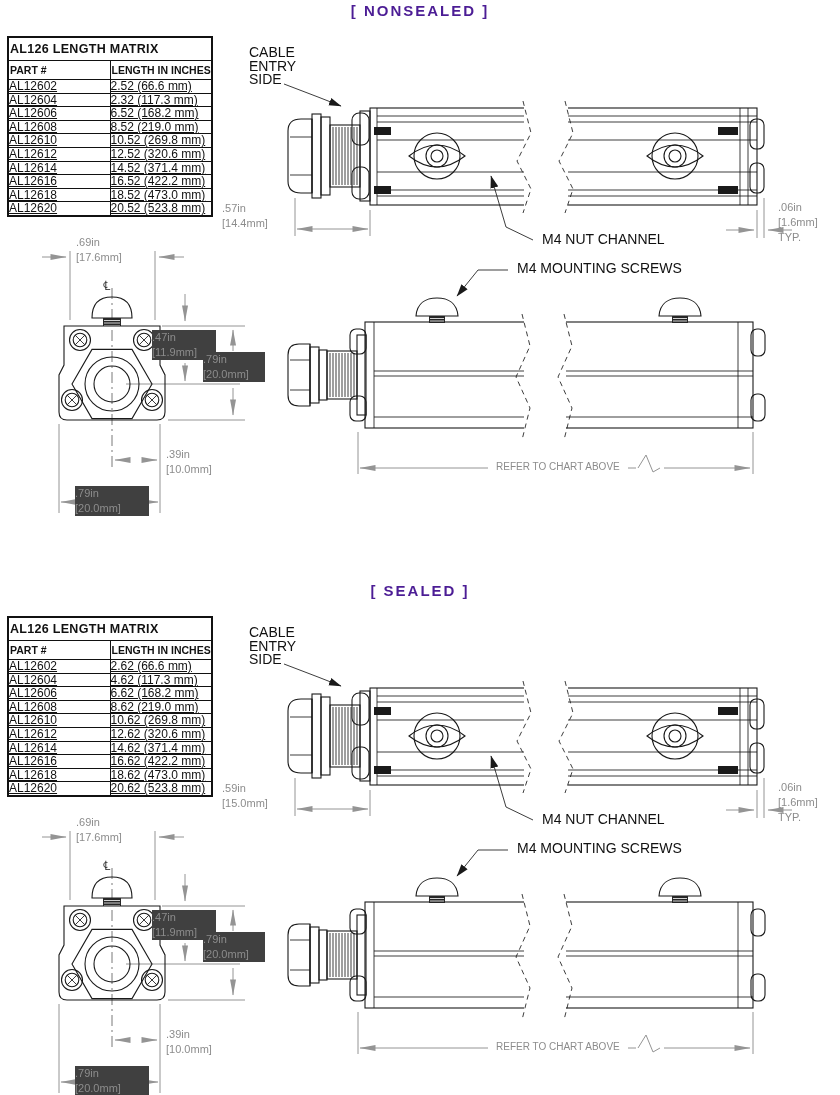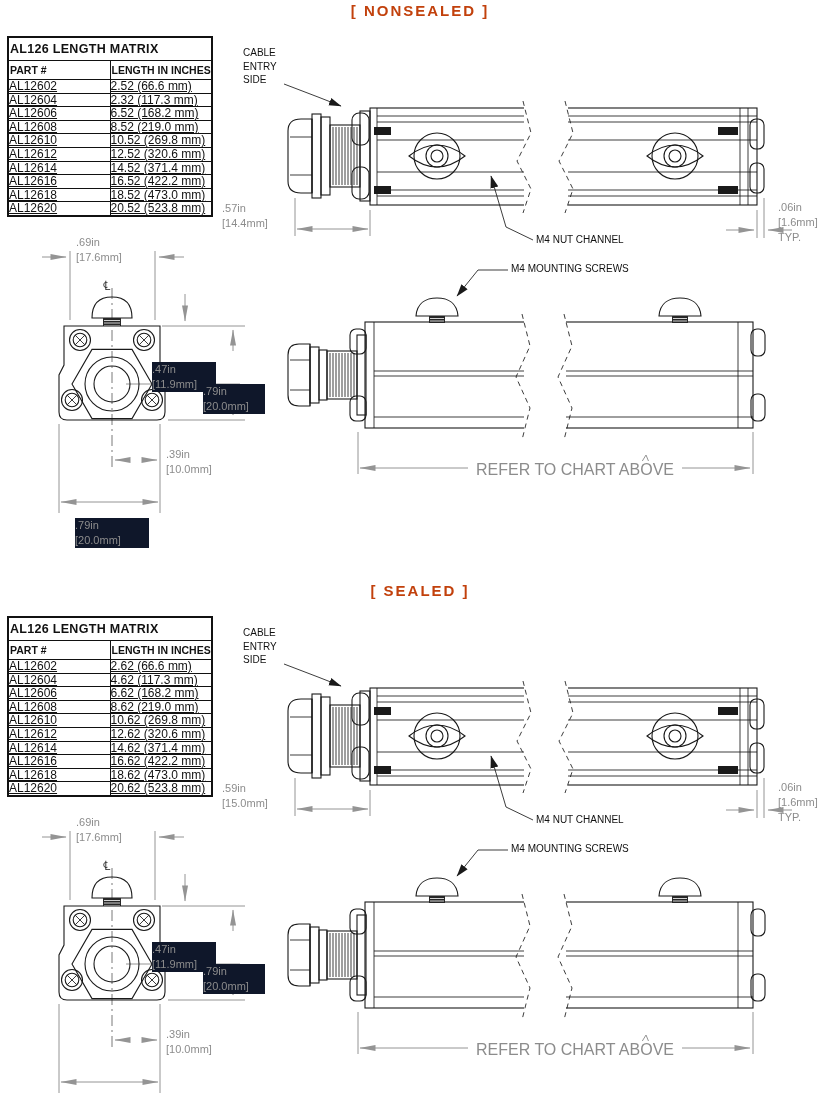--- a/index.html
+++ b/index.html
@@ -1,32 +1,32 @@
 <!DOCTYPE html>
 <html><head>
 <meta charset="utf-8">
 <style>
   html,body{margin:0;padding:0;}
   body{width:840px;height:1095px;background:#fff;position:relative;
        font-family:"Liberation Sans", sans-serif;color:#111;overflow:hidden;}
   .section{position:absolute;left:0;width:840px;height:548px;}
   .sec-title{position:absolute;left:0;top:2px;width:840px;text-align:center;
-             font-weight:bold;font-size:15px;letter-spacing:2px;color:#c2410c;}
+             font-weight:bold;font-size:15px;letter-spacing:2px;color:#4c1d95;}
   .matrix{position:absolute;left:7px;top:36px;width:206px;border-collapse:collapse;
           border:2px solid #111;background:#fff;table-layout:fixed;}
   .matrix th,.matrix td{border:1px solid #111;text-align:left;overflow:hidden;white-space:nowrap;}
   .matrix .t-title{font-size:12.5px;font-weight:bold;padding:4px 1px;letter-spacing:.3px;}
   .matrix .hdr{font-size:10.5px;font-weight:bold;padding:3px 1px;margin-left:39px;}
   .matrix td{font-size:12px;padding:0;line-height:12.6px;height:12.6px;text-decoration:underline;}
   .c1{width:60px;} .c2{width:142px;}
-  .lbl{position:absolute;font-size:10px;line-height:13.5px;color:#111;}
+  .lbl{position:absolute;font-size:14px;line-height:13.5px;color:#111;margin-left:6px;}
   .pre{white-space:pre-line;}
   .dimt{position:absolute;font-size:11px;line-height:15px;color:#8c8c8c;}
-  .bgw{background:#0f172a;margin-top:32px;}
-  .refer{position:absolute;font-size:16px;color:#8c8c8c;background:#fff;padding:0 8px;white-space:nowrap;}
+  .bgw{background:#404040;}
+  .refer{position:absolute;font-size:10px;color:#8c8c8c;background:#fff;padding:0 8px;white-space:nowrap;margin-left:20px;}
   .cl{position:absolute;font-size:13px;color:#111;}
   .art{position:absolute;left:0;top:0;width:840px;height:548px;}
   .art svg{position:absolute;left:0;top:0;}
   .blk{stroke:#1a1a1a;stroke-width:1.1;fill:none;}
   .thin{stroke:#1a1a1a;stroke-width:.85;fill:none;}
   .bfill{fill:#1a1a1a;stroke:none;}
   .dk{fill:#262626;stroke:none;}
   .wht{stroke:#fff;stroke-width:.8;fill:none;}
   .wfill{fill:#fff;stroke:none;}
   .dim{stroke:#949494;stroke-width:1;fill:none;}

